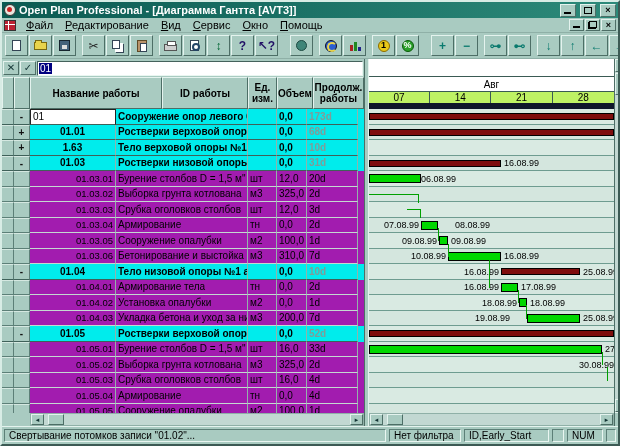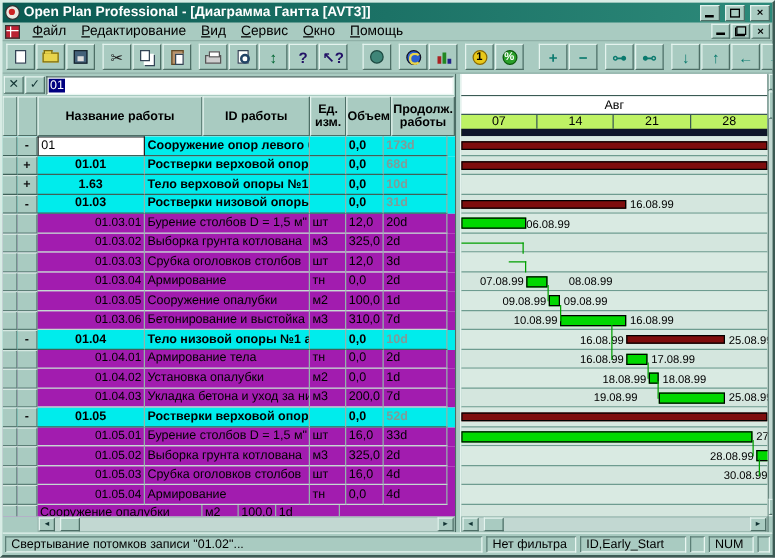--- a/index.html
+++ b/index.html
@@ -448,20 +448,21 @@
             <div class="cell gut c1"></div>
             <div class="cell c2 iddet">01.05.04</div>
             <div class="cell c3">Армирование</div>
             <div class="cell c4">тн</div>
             <div class="cell c5">0,0</div>
             <div class="cell c6">4d</div>
           </div>
           <div class="t-row">
             <div class="cell gut c0"></div>
             <div class="cell gut c1"></div>
+            <div class="cell c2 iddet">01.05.05</div>
             <div class="cell c3">Сооружение опалубки</div>
             <div class="cell c4">м2</div>
             <div class="cell c5">100,0</div>
             <div class="cell c6">1d</div>
           </div>
         </div>
       <div class="hscrollwrap">
         <div class="hsp"></div>
         <div class="hscroll">
           <div class="sbtn">◄</div>
@@ -535,24 +536,20 @@
             <div class="bar g" style="left: 158px; width: 53px;"></div>
             <div class="bl" style="right: 104px;">19.08.99</div>
             <div class="bl" style="left: 214px;">25.08.99</div>
           </div>
           <div class="g-row">
             <div class="bar r" style="left: 0px; width: 245px;"></div>
           </div>
           <div class="g-row">
             <div class="bar g" style="left: 0px; width: 233px;"></div>
             <div class="bl" style="left: 236px;">27.08.99</div>
-          </div>
-          <div class="g-row">
-            <div class="bar g" style="left: 236px; width: 20px;"></div>
-            <div class="bl" style="right: 11px;">28.08.99</div>
           </div>
           <div class="g-row">
             <div class="bl" style="right: 0px;">30.08.99</div>
           </div>
           <div class="g-row"></div>
           <div class="g-row"></div>
           <div class="lnk" style="left: 0px; top: 85px; width: 50px; height: 1px;"></div>
           <div class="lnk" style="left: 49px; top: 85px; width: 1px; height: 9px;"></div>
           <div class="lnk" style="left: 38px; top: 100px; width: 14px; height: 1px;"></div>
           <div class="lnk" style="left: 51px; top: 100px; width: 1px; height: 9px;"></div>

